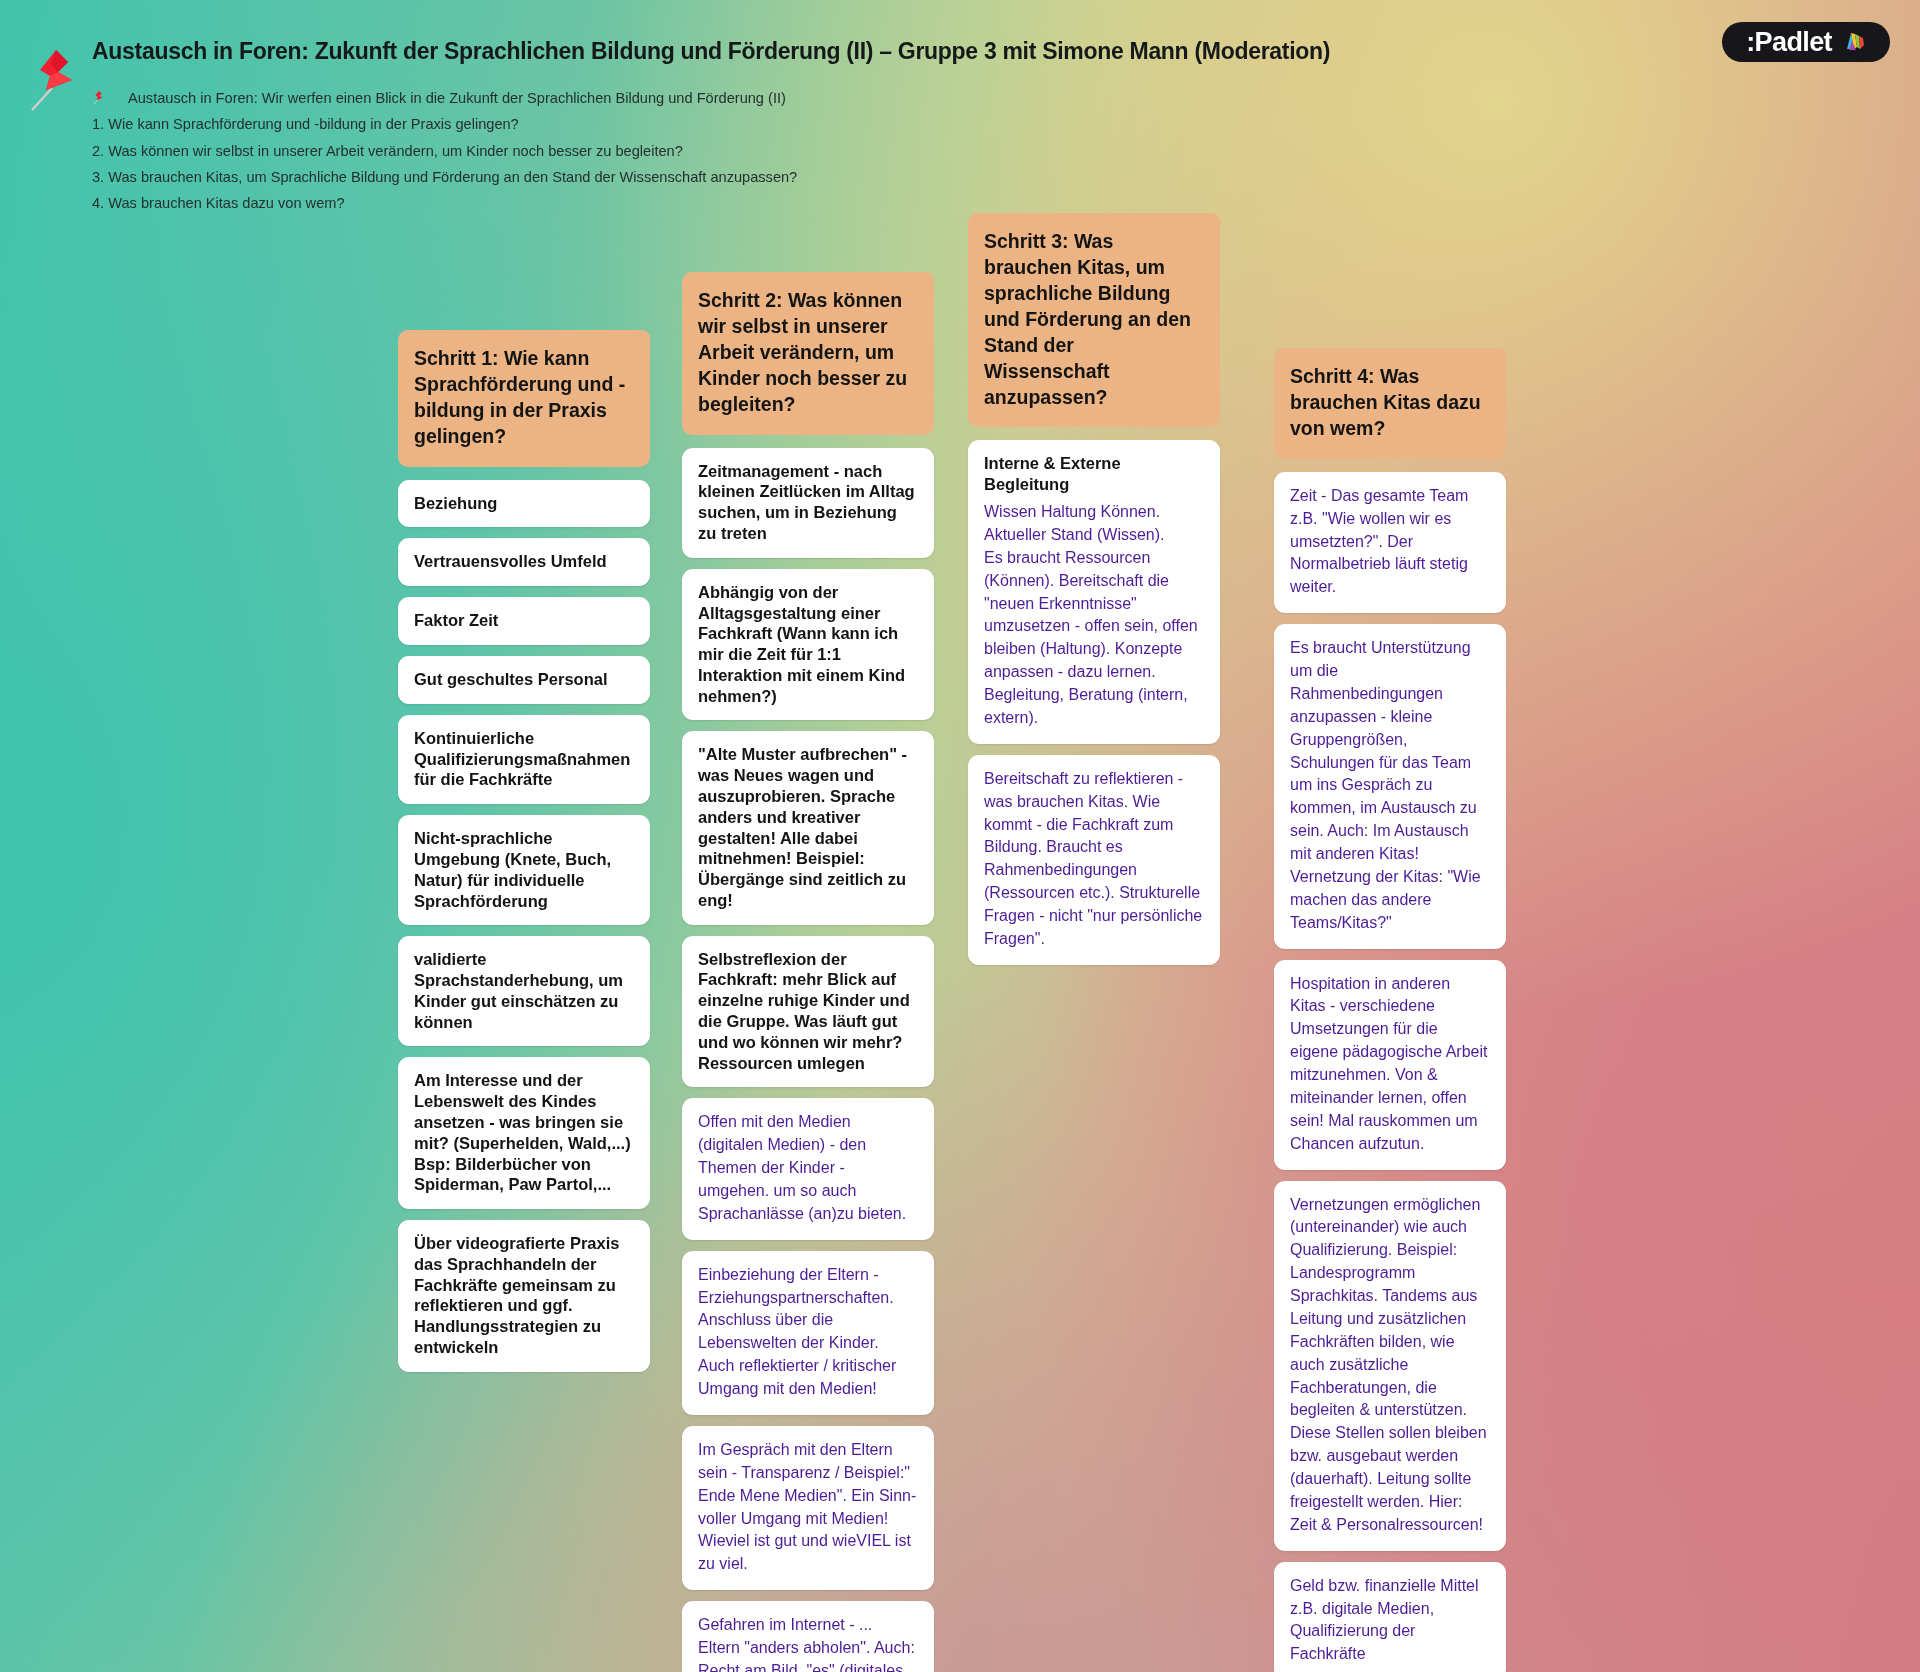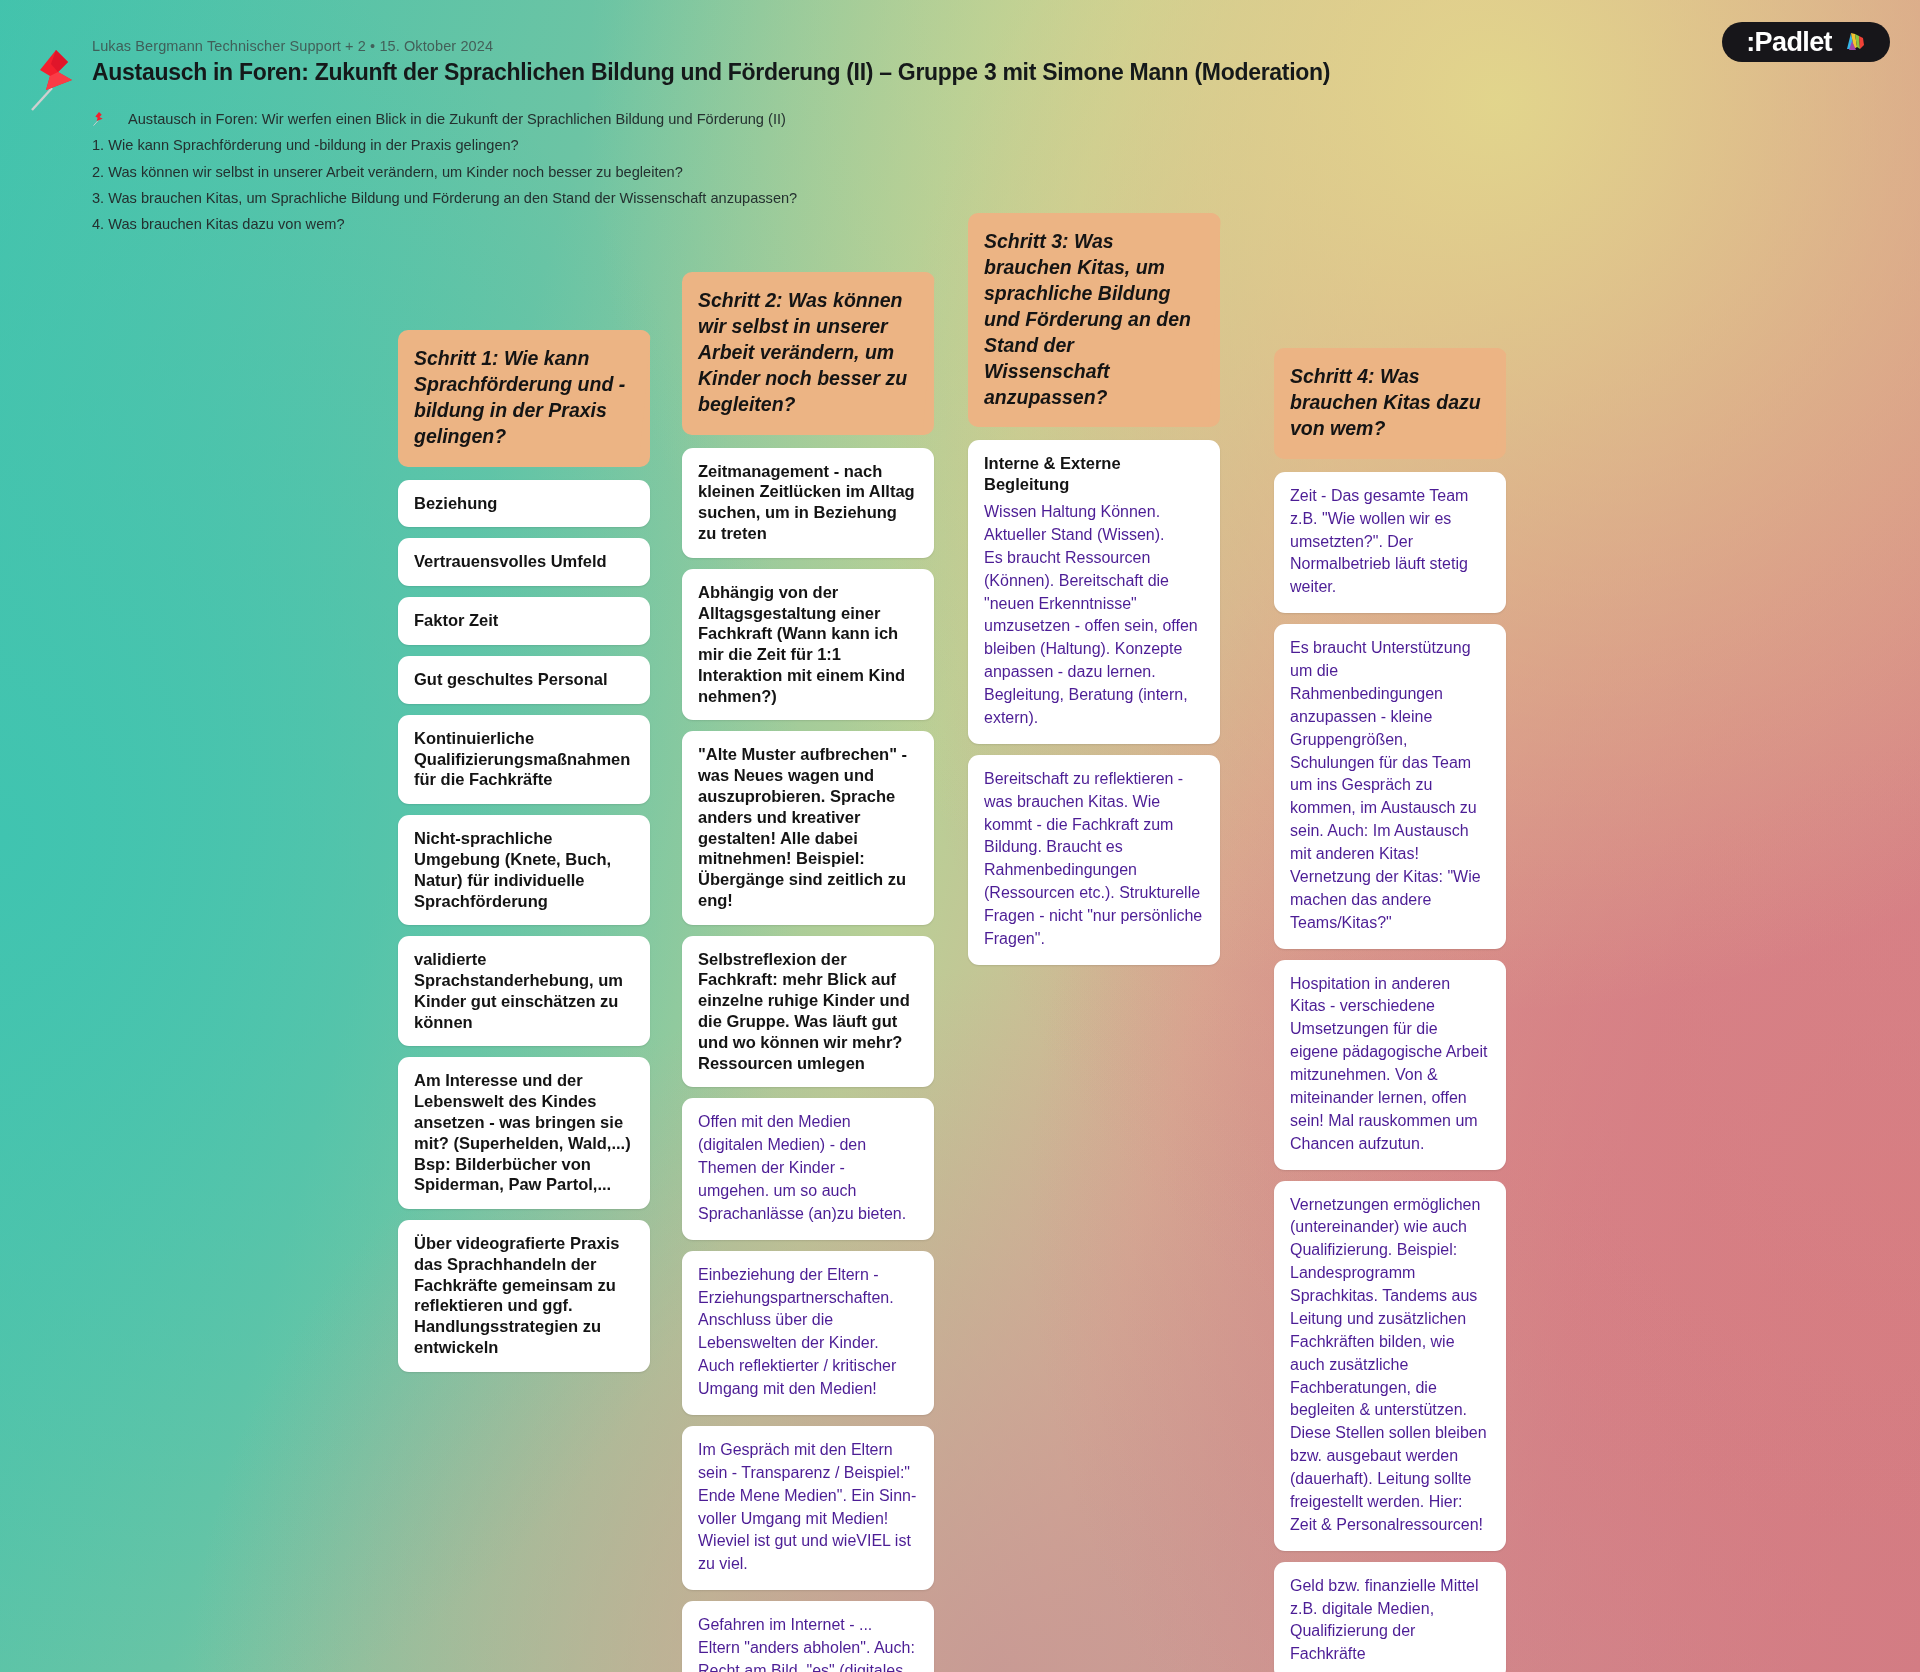--- a/index.html
+++ b/index.html
@@ -96,21 +96,20 @@
   .col-head {
     background: #ecb484;
     color: #141414;
     font-weight: bold;
     font-size: 19.5px;
     line-height: 1.33;
     padding: 16px 20px 17px 16px;
     border-radius: 10px;
     margin-bottom: 13px;
     position: relative;
-    font-style: italic;
   }
   
   .col-head::after {
     content: "";
     position: absolute;
     top: 0; right: -1px;
     width: 34px; height: 100%;
     background: #ecb484;
     border-radius: 0 10px 10px 0;
     clip-path: polygon(0 0, 100% 0, 64% 100%, 0 100%);
@@ -164,21 +163,20 @@
   </svg>
 </div>
 
 <div class="board-header">
   <svg class="pin-icon" viewBox="0 0 60 70">
     <line x1="6" y1="64" x2="26" y2="42" stroke="#cfcfcf" stroke-width="2.4"></line>
     <polygon points="30,4 42,16 32,26 46,34 20,44 24,30 14,24" fill="#f31f2e"></polygon>
     <polygon points="30,4 42,16 32,26 25,18" fill="#e0152a"></polygon>
     <polygon points="24,30 20,44 46,34 32,26" fill="#fa3c46"></polygon>
   </svg>
-  <div class="byline">Lukas Bergmann Technischer Support + 2  •  15. Oktober 2024</div>
   <div class="board-title">Austausch in Foren: Zukunft der Sprachlichen Bildung und Förderung (II) – Gruppe 3 mit Simone Mann (Moderation)</div>
   <div id="desc-container">
       <div class="desc-line">
         <svg class="mini-pin" width="14" height="16" viewBox="0 0 60 70">
           <line x1="6" y1="64" x2="26" y2="42" stroke="#cfcfcf" stroke-width="4"></line>
           <polygon points="30,4 42,16 32,26 46,34 20,44 24,30 14,24" fill="#f31f2e"></polygon>
         </svg>
         <span>Austausch in Foren: Wir werfen einen Blick in die Zukunft der Sprachlichen Bildung und Förderung (II)</span>
       </div>
       <div class="desc-line">

